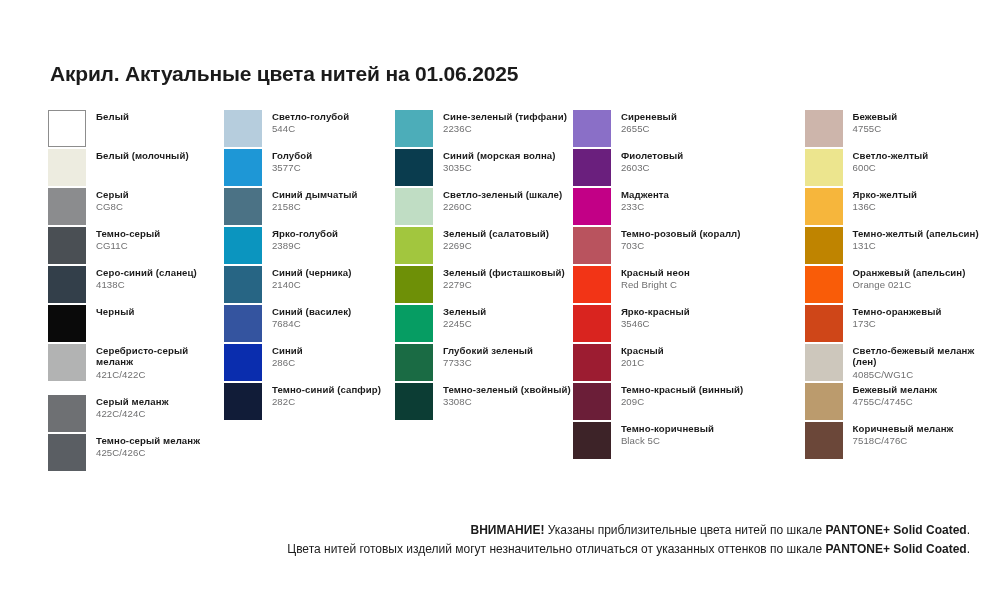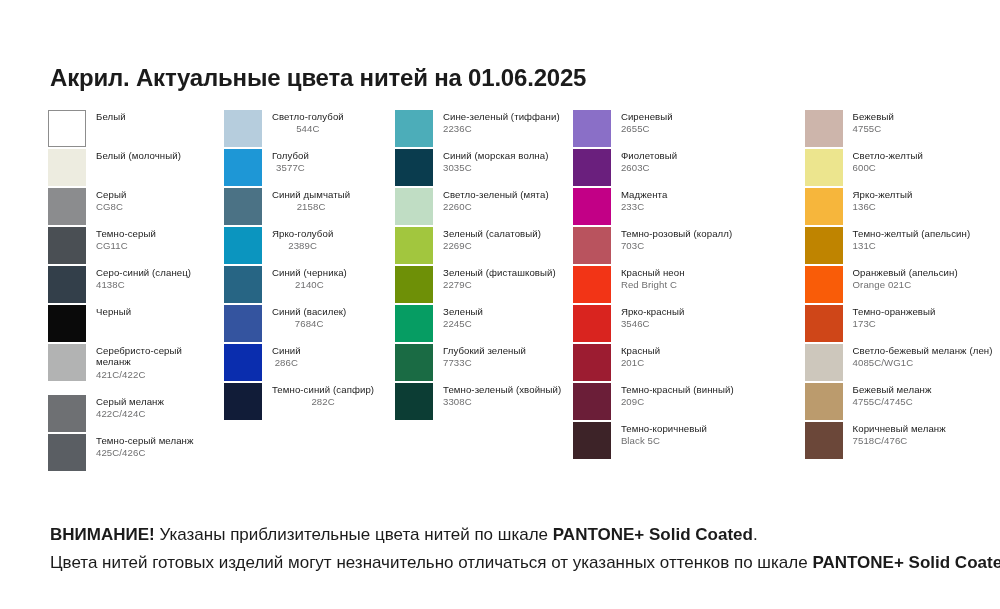--- a/index.html
+++ b/index.html
@@ -21,21 +21,21 @@
     position: relative;
     width: 1000px;
     height: 609px;
     box-sizing: border-box;
   }
 
   .page-title {
     position: absolute;
     left: 50px;
     top: 48px;
-    font-size: 24px;
+    font-size: 21px;
     font-weight: bold;
     letter-spacing: -0.2px;
     color: #1b1b1b;
     white-space: nowrap;
   }
 
   .columns {
     position: absolute;
     left: 0;
     top: 110px;
@@ -43,21 +43,21 @@
     display: flex;
     flex-direction: row;
   }
 
   .swatch-column {
     display: flex;
     flex-direction: column;
   }
 
   .col-0 { width: 180px; margin-left: 48px; }
-  .col-1 { width: 175px; text-align: center; }
+  .col-1 { width: 175px; }
   .col-2 { width: 182px; }
   .col-3 { width: 192px; }
   .col-4 { width: 200px; padding-left: 44px; }
 
   .swatch-row {
     display: flex;
     flex-direction: row;
     align-items: flex-start;
     height: 39px;
   }
@@ -78,21 +78,21 @@
   }
 
   .labels {
     margin-left: 10px;
     padding-top: 1px;
     line-height: 1.18;
   }
 
   .label-name {
     font-size: 9.6px;
-    font-weight: normal;
+    font-weight: bold;
     color: #1b1b1b;
     white-space: pre-line;
     letter-spacing: 0.1px;
   }
 
   .label-code {
     font-size: 9.6px;
     font-weight: normal;
     color: #6f6f70;
     letter-spacing: 0.1px;
@@ -101,23 +101,24 @@
 
   .label-code:empty {
     display: none;
   }
 
   .footer {
     position: absolute;
     left: 50px;
     top: 521px;
     width: 920px;
-    font-size: 17px;
+    font-size: 12px;
     line-height: 1.62;
     color: #1b1b1b;
+    text-align: right;
   }
 
   .footer-line {
     white-space: nowrap;
   }
 
   .b {
     font-weight: bold;
   }
 </style>
@@ -267,21 +268,21 @@
       <div class="swatch-row">
         <div class="chip" style="background:#0a3c4e"></div>
         <div class="labels">
           <div class="label-name">Синий (морская волна)</div>
           <div class="label-code">3035C</div>
         </div>
       </div>
       <div class="swatch-row">
         <div class="chip" style="background:#c0ddc4"></div>
         <div class="labels">
-          <div class="label-name">Светло-зеленый (мята)</div>
+          <div class="label-name">Светло-зеленый (шкале)</div>
           <div class="label-code">2260C</div>
         </div>
       </div>
       <div class="swatch-row">
         <div class="chip" style="background:#a2c63e"></div>
         <div class="labels">
           <div class="label-name">Зеленый (салатовый)</div>
           <div class="label-code">2269C</div>
         </div>
       </div>

